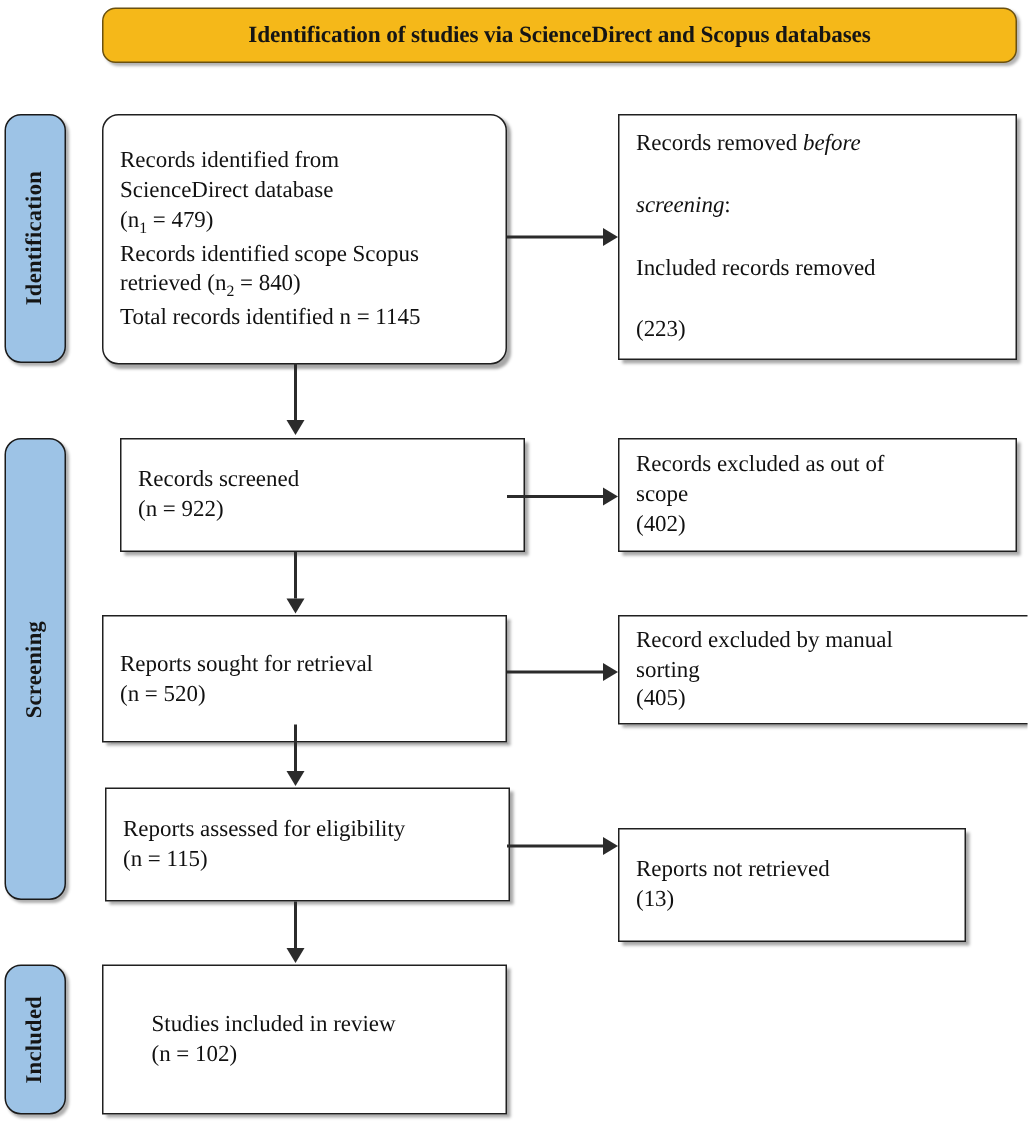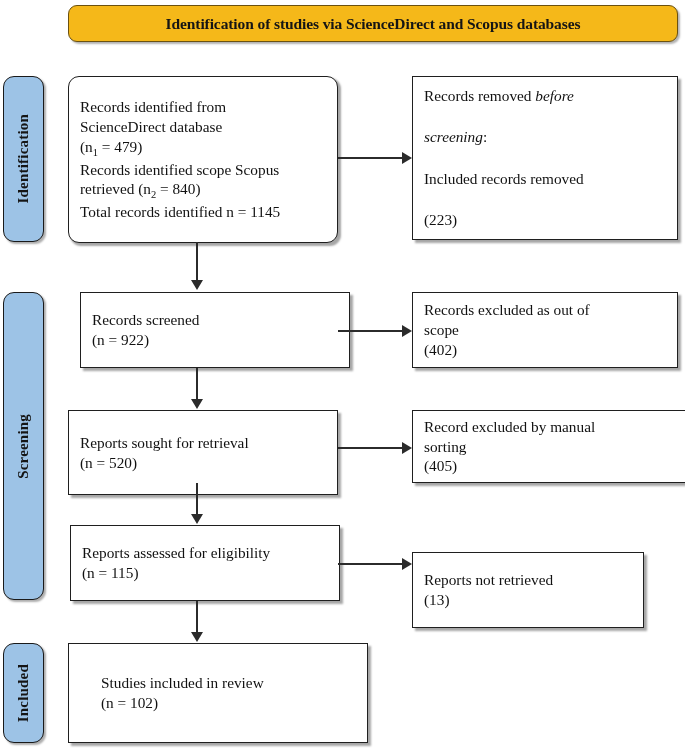--- a/index.html
+++ b/index.html
@@ -90,21 +90,21 @@
     font-size: 10.5px;
     vertical-align: sub;
   }
   .flow-box em { font-style: italic; }
 
   
   .box-identified  { left: 68px;  top: 76px;  width: 270px; height: 167px; border-radius: 11px; }
   .box-screened    { left: 80px;  top: 292px; width: 270px; height: 76px; }
   .box-sought      { left: 68px;  top: 410px; width: 270px; height: 85px; }
   .box-assessed    { left: 70px;  top: 525px; width: 270px; height: 76px; }
-  .box-included    { left: 68px;  top: 643px; width: 300px; height: 100px; padding-left: 32px; }
+  .box-included    { left: 68px;  top: 643px; width: 270px; height: 100px; padding-left: 32px; }
 
   
   .box-removed     { left: 412px; top: 76px;  width: 266px; height: 164px; justify-content: space-between; }
   .box-excluded-scope { left: 412px; top: 292px; width: 266px; height: 76px; }
   .box-excluded-manual{ left: 412px; top: 410px; width: 280px; height: 73px; }
   .box-not-retrieved  { left: 412px; top: 525px; width: 232px; height: 76px; margin-top: 27px; }
 
   
   .conn { position: absolute; background: #2b2b2b; }
 

